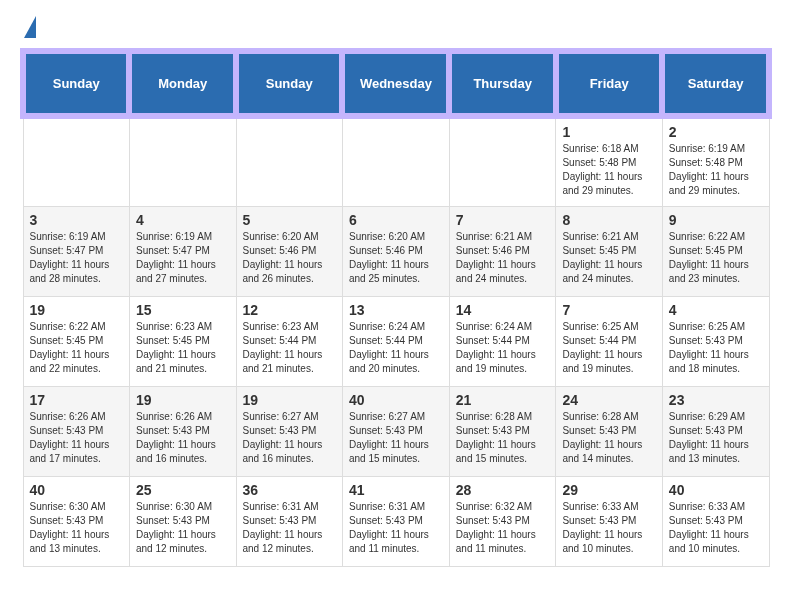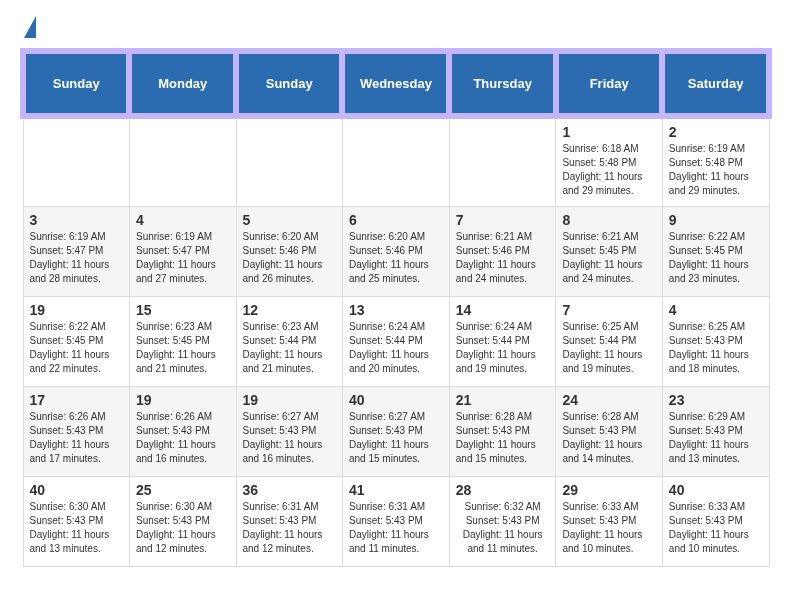--- a/index.html
+++ b/index.html
@@ -299,21 +299,21 @@
 Daylight: 11 hours and 12 minutes.</div>
         </td>
         <td>
           <span class="day-number">41</span>
           <div class="day-info" style="white-space: pre-line;">Sunrise: 6:31 AM
 Sunset: 5:43 PM
 Daylight: 11 hours and 11 minutes.</div>
         </td>
         <td>
           <span class="day-number">28</span>
-          <div class="day-info" style="white-space: pre-line; text-align: center;">Sunrise: 6:32 AM
+          <div class="day-info" style="white-space: pre-line;">Sunrise: 6:32 AM
 Sunset: 5:43 PM
 Daylight: 11 hours and 11 minutes.</div>
         </td>
         <td>
           <span class="day-number">29</span>
           <div class="day-info" style="white-space: pre-line;">Sunrise: 6:33 AM
 Sunset: 5:43 PM
 Daylight: 11 hours and 10 minutes.</div>
         </td>
         <td>

